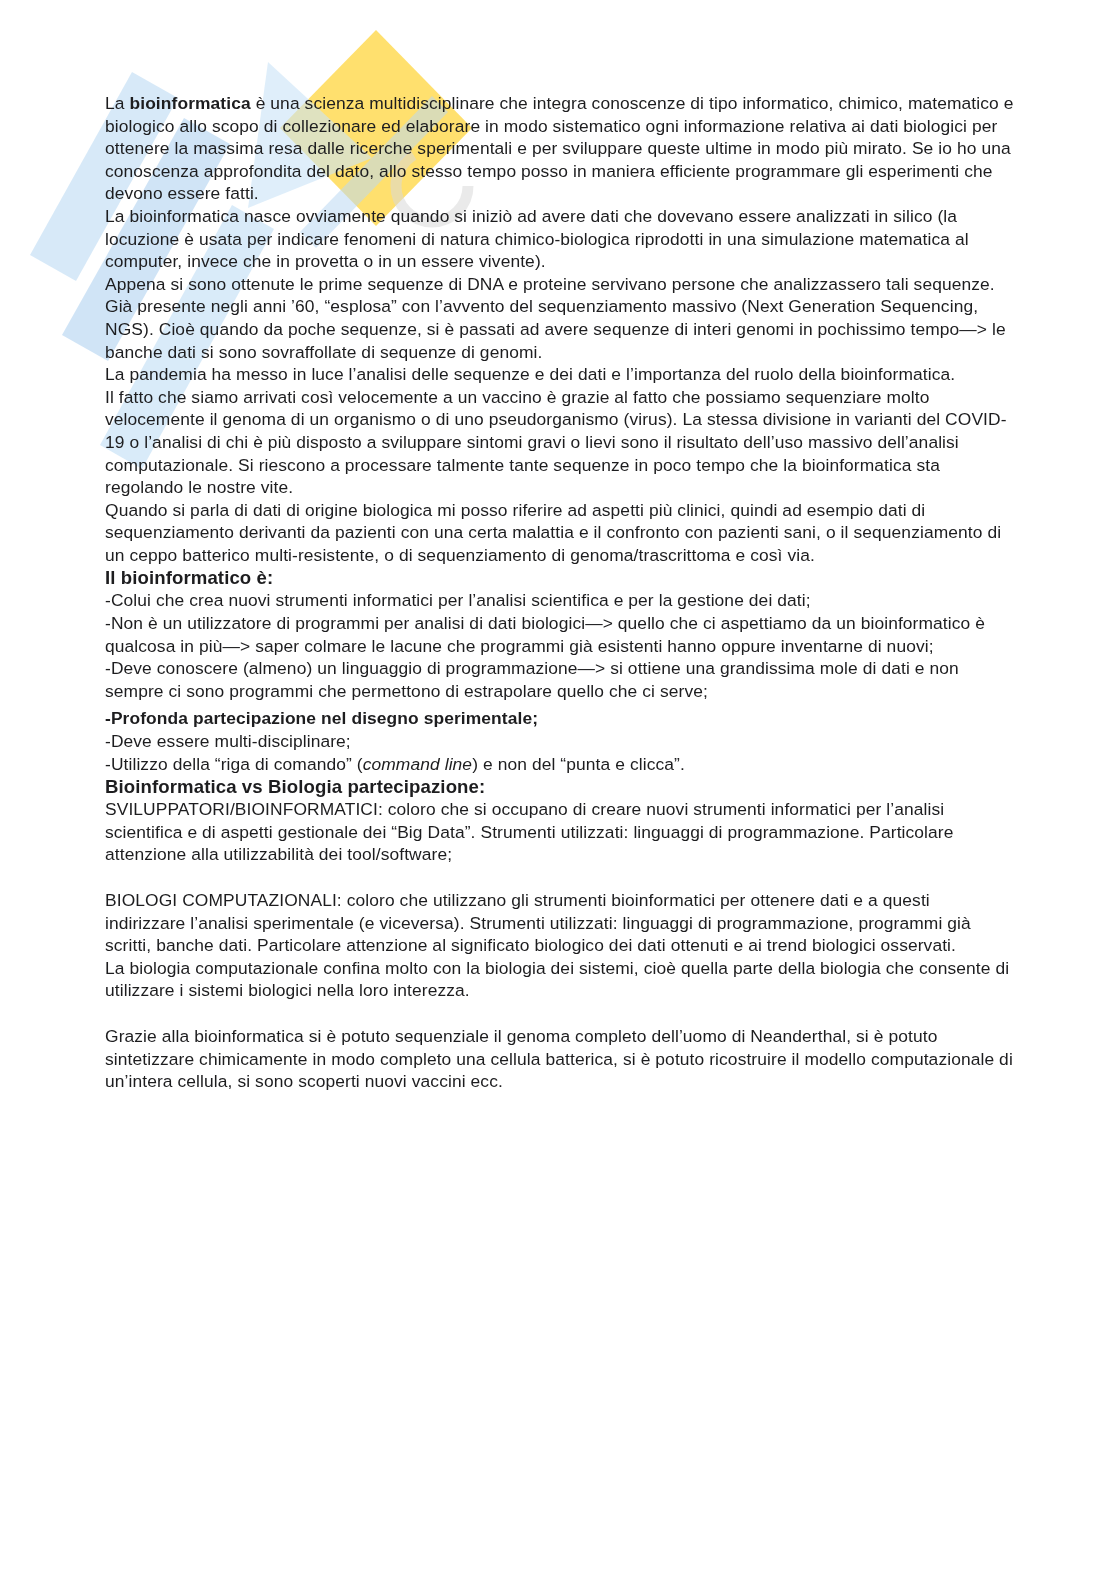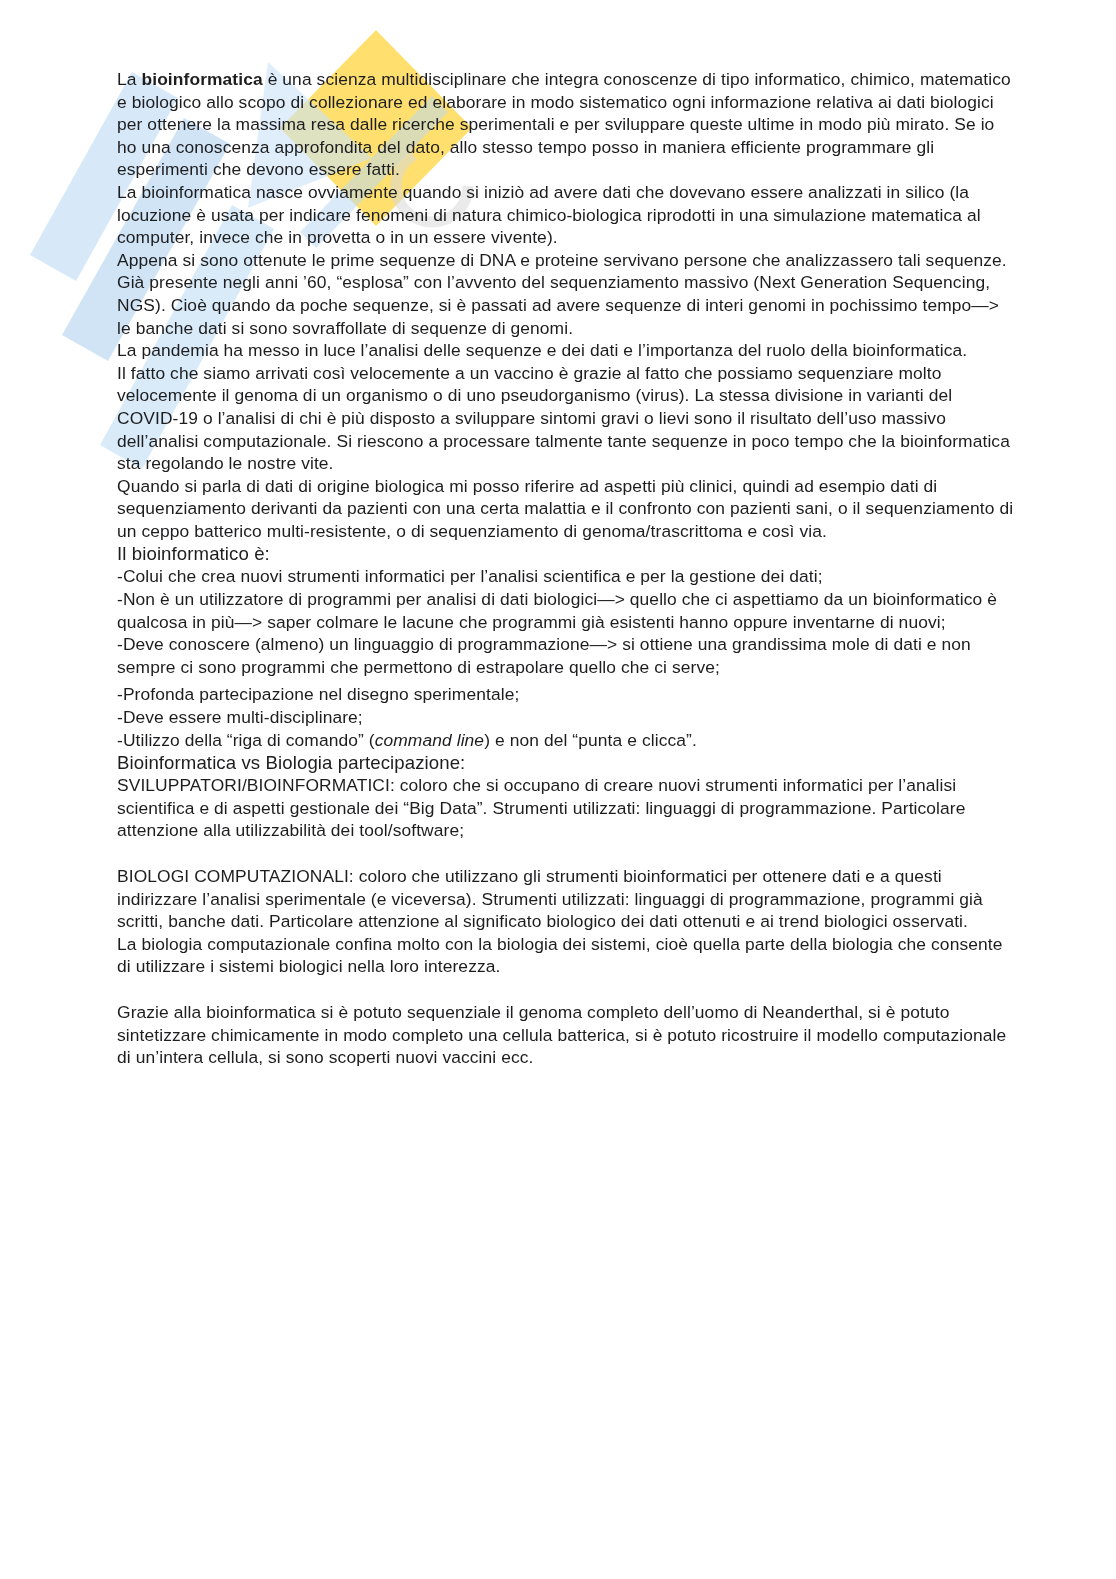--- a/index.html
+++ b/index.html
@@ -13,37 +13,36 @@
     overflow: hidden;
   }
   .watermark {
     position: absolute;
     top: 0;
     left: 0;
     pointer-events: none;
   }
   .content {
     position: relative;
-    padding: 68px 102px 60px 105px;
+    padding: 92px 102px 60px 105px;
     font-size: 17.4px;
     line-height: 22.6px;
     letter-spacing: 0.1px;
-    margin-left: 12px;
   }
   .content p { margin: 0; }
   b.inline { font-weight: bold; }
   i.inline { }
   .h1, .h2 {
-    font-weight: normal;
+    font-weight: bold;
     font-size: 18.6px;
     line-height: 23px;
   }
   .h1 { margin: 34px 0 26px 0; }
   .h2 { margin: 30px 0 26px 0; }
-  .li-gap { margin-top: 5px !important; }
+  .li-gap { margin-top: 5px !important; font-weight: bold; }
   .gap-top { margin-top: 23px !important; }
 </style>
 </head>
 <body>
 
 <svg class="watermark" width="560" height="520" viewBox="0 0 560 520" aria-hidden="true">
   <polygon points="30,255 132,72 178,98 76,281" opacity="0.75" fill="#c9e2f6"></polygon>
   <polygon points="62,335 184,118 230,144 108,361" opacity="0.7" fill="#bcd9f2"></polygon>
   <polygon points="100,445 232,205 274,229 142,469" opacity="0.7" fill="#c9e2f6"></polygon>
   <polygon points="376,30 472,128 376,226 280,128" opacity="0.8" fill="#ffd84a"></polygon>

